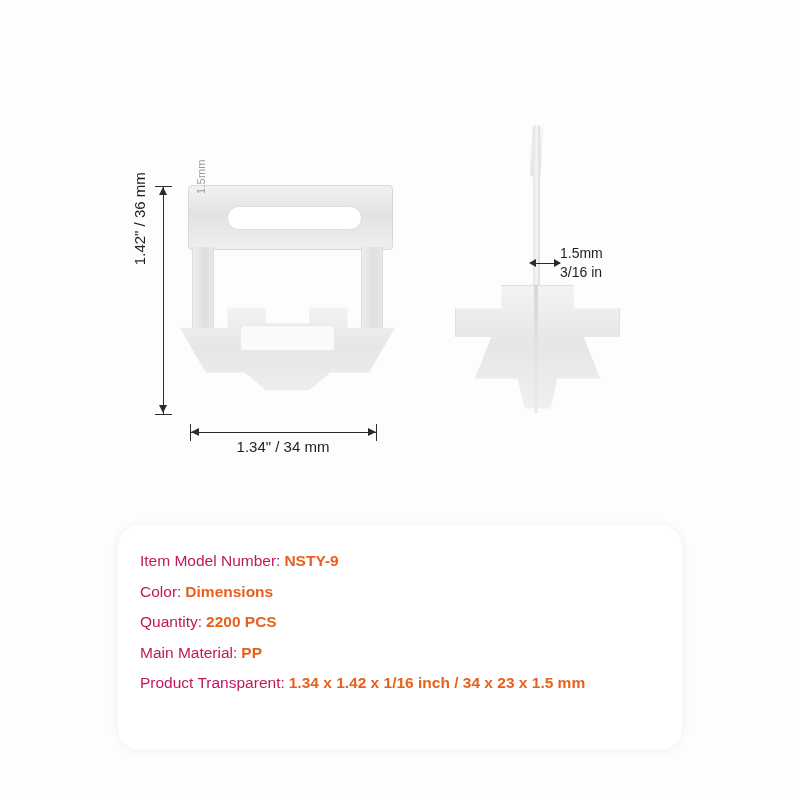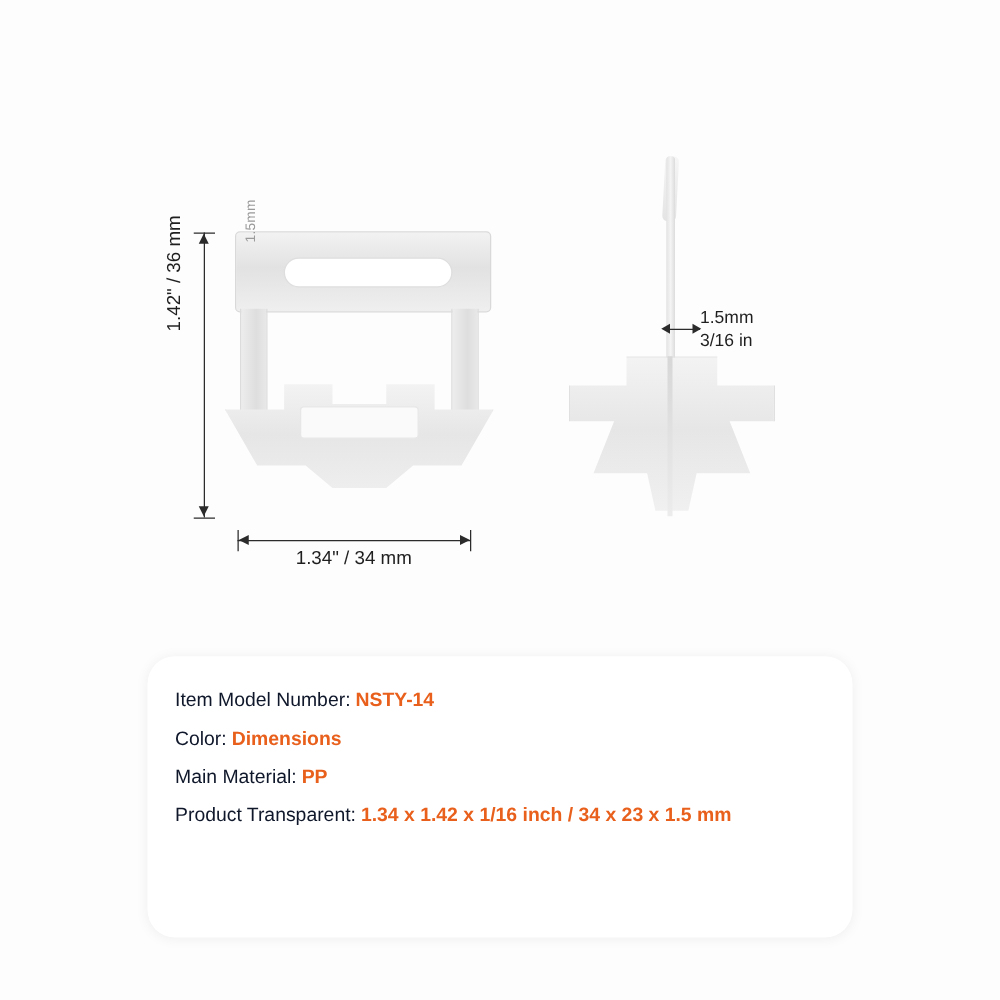--- a/index.html
+++ b/index.html
@@ -228,21 +228,21 @@
     box-shadow: 0 1px 10px rgba(0,0,0,0.06);
     padding: 28px 0 0 22px;
   }
   .spec-row {
     font-size: 15.5px;
     color: #2a2a2a;
     line-height: 1;
     margin-bottom: 15px;
     white-space: nowrap;
   }
-  .spec-label { color: #0f172a; margin-top: 12px; }
+  .spec-label { color: #be185d; margin-top: 12px; }
   .spec-value { color: #e8601c; font-weight: bold; margin-left: 4px; }
   .spec-row.last { margin-bottom: 0; }
 </style>
 </head>
 <body>
 
 <div class="page">
 
   <div class="illustration">
 
@@ -282,26 +282,29 @@
     <div class="dim-t-arrow-l"></div>
     <div class="dim-t-arrow-r"></div>
     <div class="dim-t-text">
       <span>1.5mm</span><br>
       <span>3/16 in</span>
     </div>
   </div>
 
   <div class="spec-card">
     <div class="spec-row">
-      <span class="spec-label">Item Model Number:</span><span class="spec-value">NSTY-14</span>
+      <span class="spec-label">Item Model Number:</span><span class="spec-value">NSTY-9</span>
     </div>
     <div class="spec-row">
       <span class="spec-label">Color:</span><span class="spec-value">Dimensions</span>
     </div>
     <div class="spec-row">
+      <span class="spec-label">Quantity:</span><span class="spec-value">2200 PCS</span>
+    </div>
+    <div class="spec-row">
       <span class="spec-label">Main Material:</span><span class="spec-value">PP</span>
     </div>
     <div class="spec-row last">
       <span class="spec-label">Product Transparent:</span><span class="spec-value">1.34 x 1.42 x 1/16 inch / 34 x 23 x 1.5 mm</span>
     </div>
   </div>
 
 </div>
 
 </body></html>

